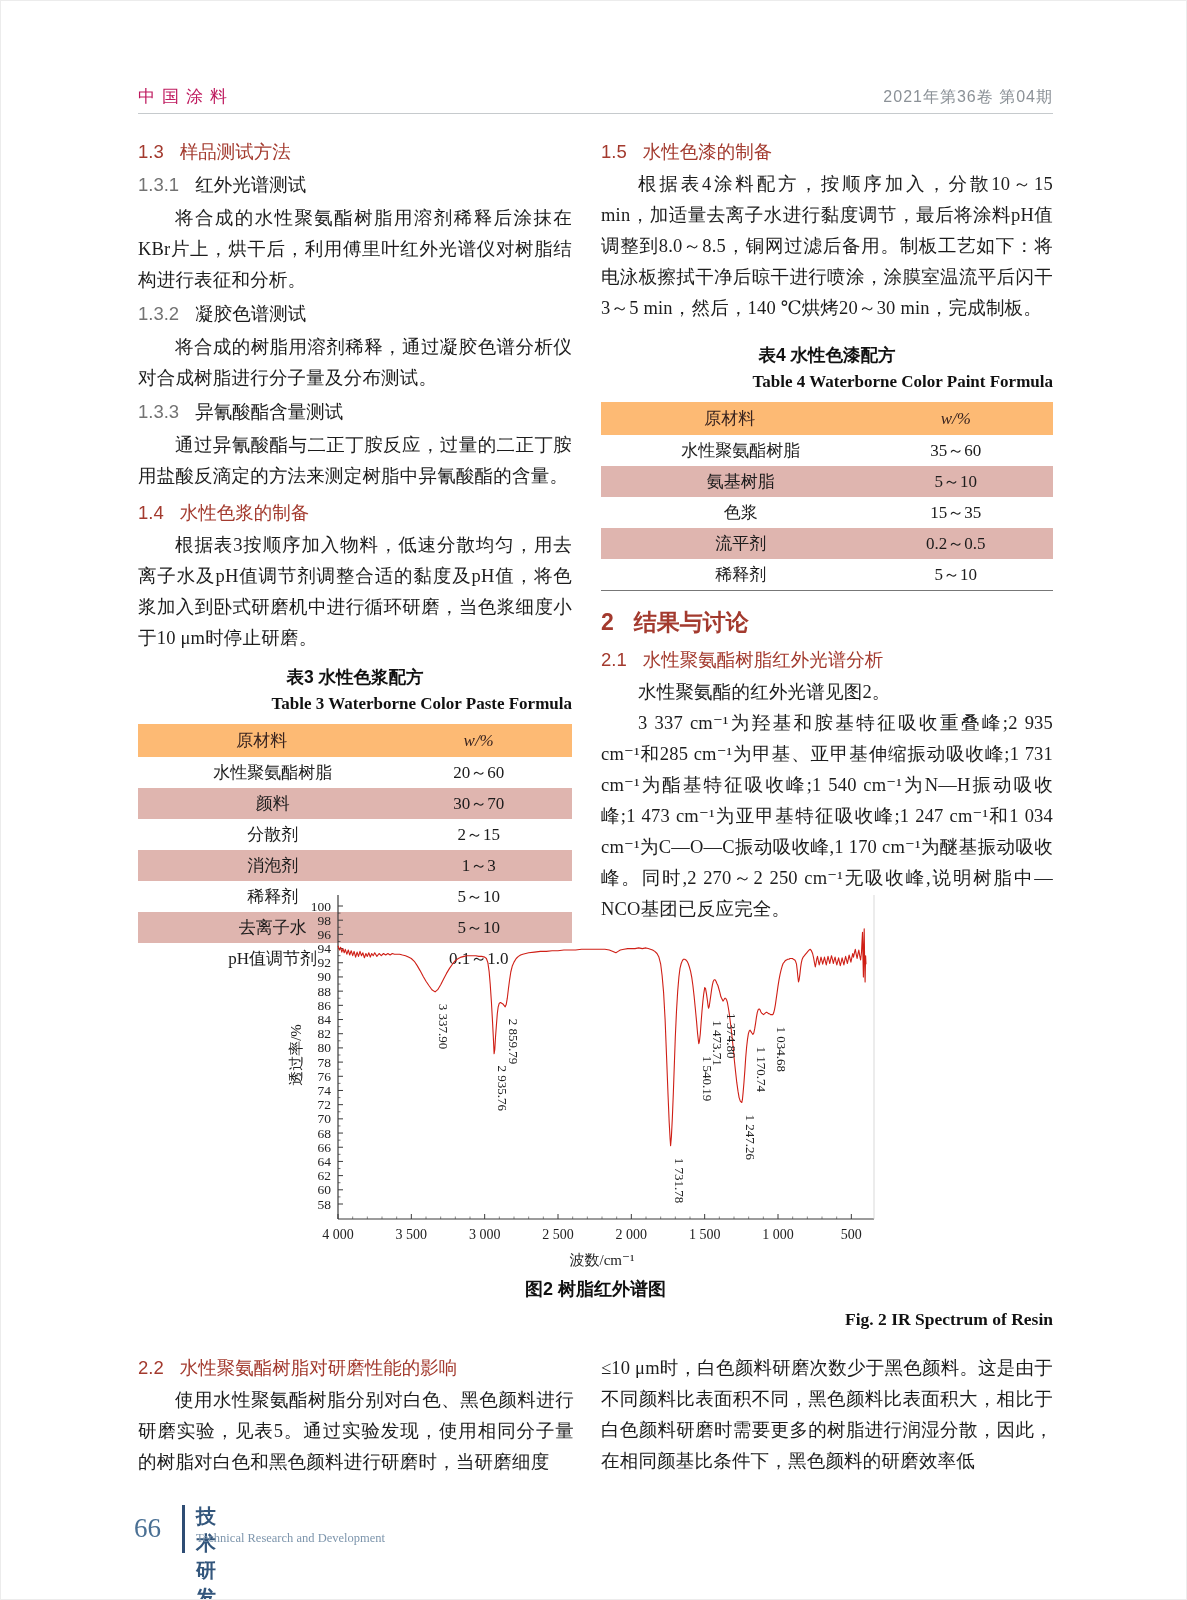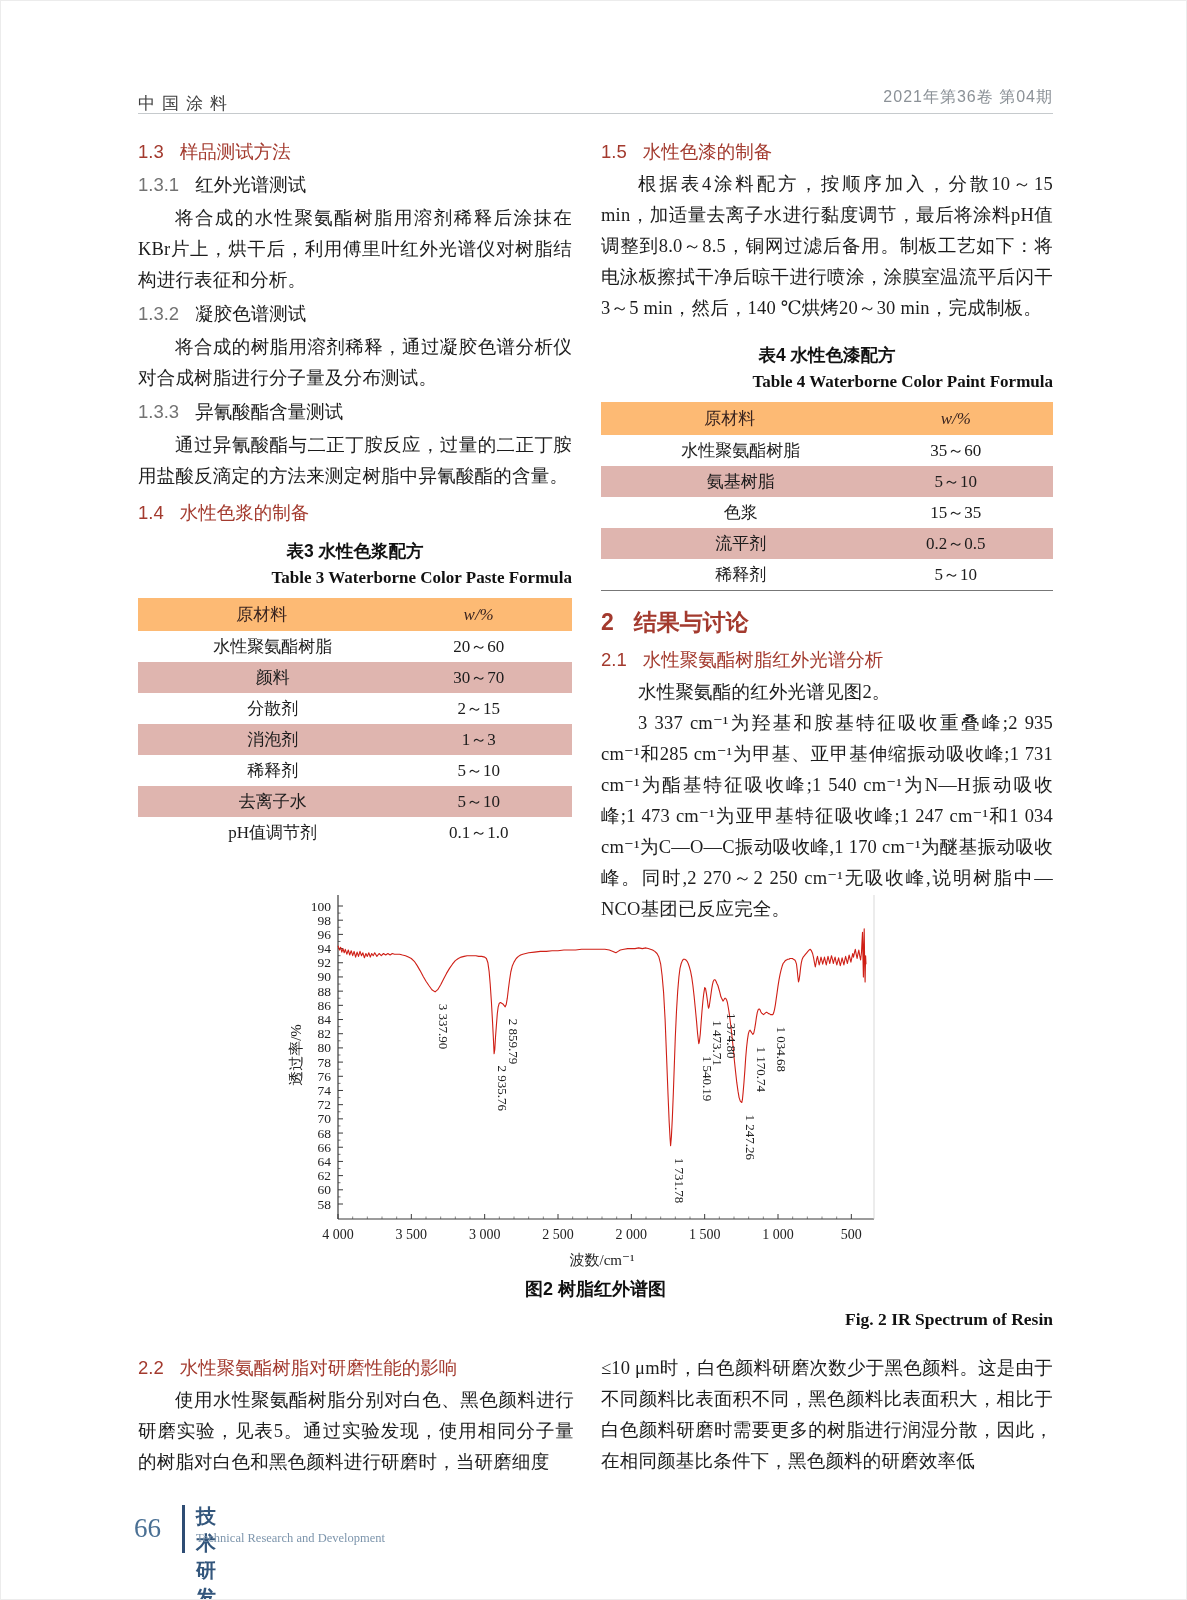--- a/index.html
+++ b/index.html
@@ -3,21 +3,21 @@
 <meta charset="utf-8">
 <style>
   html,body{margin:0;padding:0;background:#ffffff;}
   .page{
     position:relative;width:1187px;height:1600px;background:#fff;
     font-family:"Liberation Serif","DejaVu Serif",serif;color:#1c1c1c;
     overflow:hidden;border:1px solid #ececec;box-sizing:border-box;
   }
   
   .pg-header{position:absolute;left:137px;top:84px;width:915px;height:26px;}
-  .journal-name{position:absolute;left:0;top:7px;font-size:17px;color:#404040;letter-spacing:7px;font-family:"Liberation Sans",sans-serif;}
+  .journal-name{position:absolute;left:0;top:0;font-size:17px;color:#be185d;letter-spacing:7px;font-family:"Liberation Sans",sans-serif;}
   .issue-info{position:absolute;right:0;top:2px;font-size:16px;color:#8b9197;letter-spacing:1px;font-family:"Liberation Sans",sans-serif;}
   .header-rule{position:absolute;left:137px;top:112px;width:915px;height:1px;background:#c6cacd;}
   
   .col{position:absolute;font-size:18.5px;line-height:31px;text-align:justify;}
   .col-left{left:137px;top:130px;width:434px;}
   .col-right{left:600px;top:130px;width:452px;}
   .col-left-bottom{left:137px;top:1346px;width:436px;}
   .col-right-bottom{left:600px;top:1352px;width:452px;}
   p.body{margin:0;text-indent:2em;letter-spacing:0.2px;}
   p.body.noindent{text-indent:0;}
@@ -83,20 +83,21 @@
       <span class="hnum">1.3.2</span><span>凝胶色谱测试</span>
     </div>
     <p class="body">将合成的树脂用溶剂稀释，通过凝胶色谱分析仪对合成树脂进行分子量及分布测试。</p>
     <div class="h-sub">
       <span class="hnum">1.3.3</span><span>异氰酸酯含量测试</span>
     </div>
     <p class="body">通过异氰酸酯与二正丁胺反应，过量的二正丁胺用盐酸反滴定的方法来测定树脂中异氰酸酯的含量。</p>
     <h3 class="h-sec">
       <span class="hnum">1.4</span><span>水性色浆的制备</span>
     </h3>
+    <p class="body">根据表3按顺序加入物料，低速分散均匀，用去离子水及pH值调节剂调整合适的黏度及pH值，将色浆加入到卧式研磨机中进行循环研磨，当色浆细度小于10 μm时停止研磨。</p>
 
     <p class="tbl-caption-cn">表3  水性色浆配方</p>
     <p class="tbl-caption-en">Table 3  Waterborne Color Paste Formula</p>
     <table class="formula">
       <thead>
           <tr>
             <th>原材料</th>
             <th class="ital">w/%</th>
           </tr>
         </thead>

